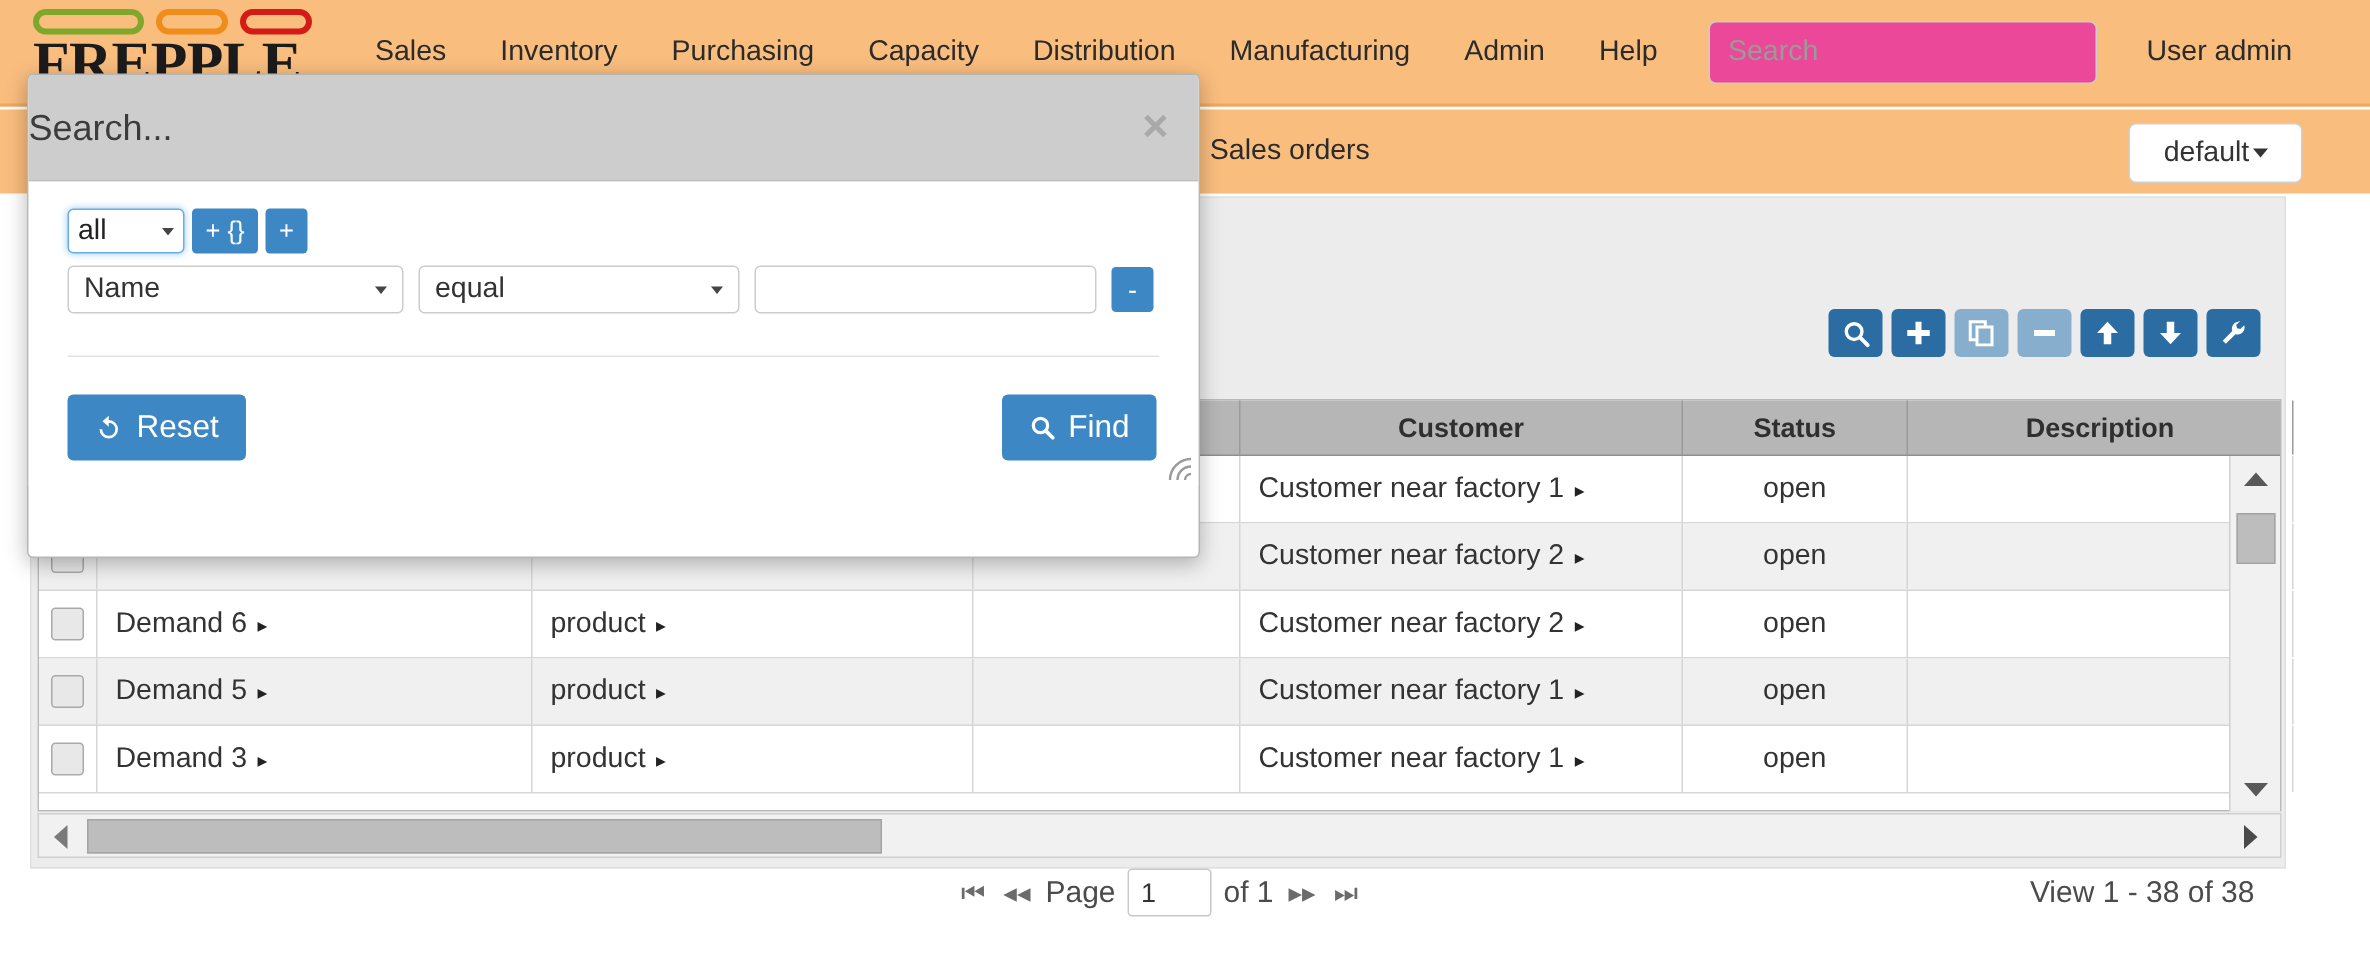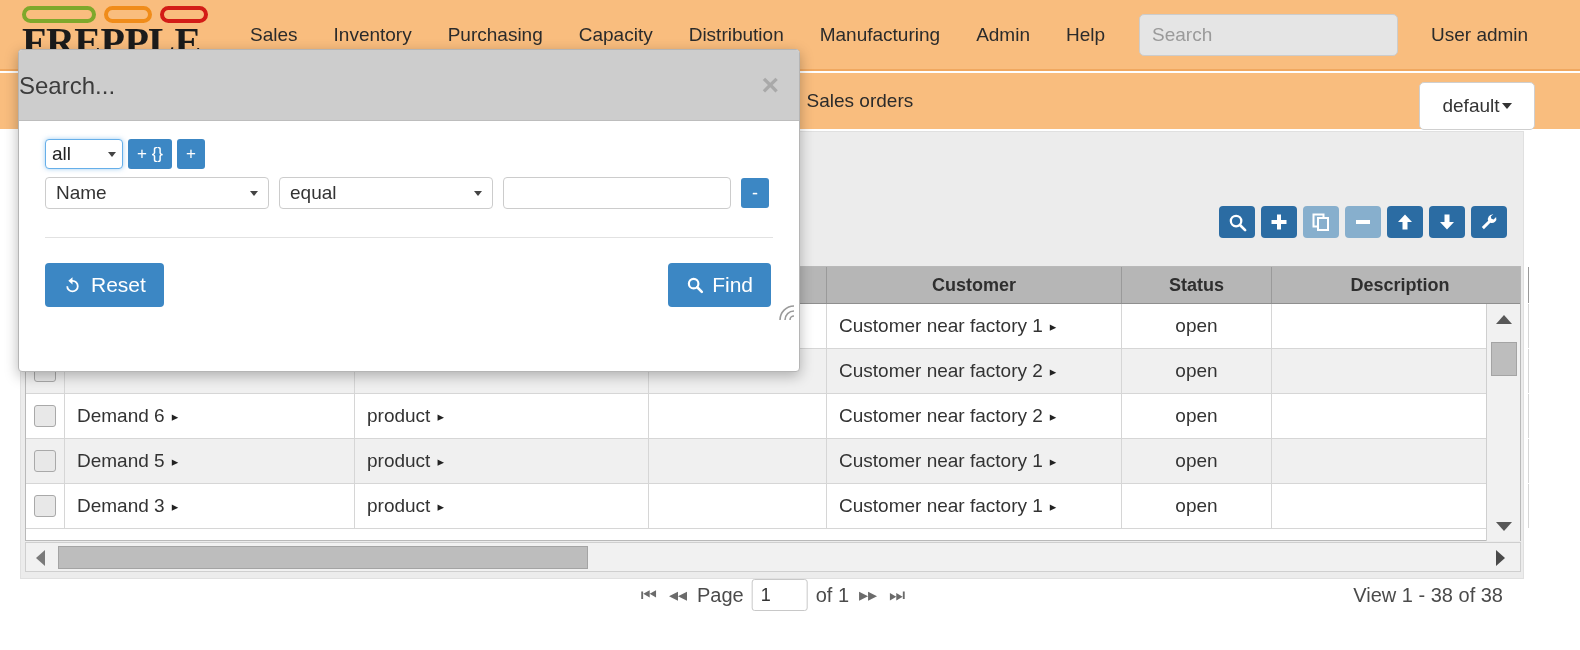--- a/index.html
+++ b/index.html
@@ -29,42 +29,42 @@
     font-size: 40px; font-weight: 700; letter-spacing: -0.5px;
     color: #1b1b1b; line-height: 44px;
   }
   .nav-items { position: absolute; left: 232px; top: 0; height: 69px; display: flex; align-items: center; gap: 0; }
   .nav-item {
     font-size: 19px; color: #2b2b2b; padding: 0 18px; line-height: 69px;
     cursor: pointer; white-space: nowrap;
   }
   .nav-search {
     position: absolute; left: 1139px; top: 14px; width: 259px; height: 42px;
-    background: #e5e5e5; border: 1px solid #ccc; border-radius: 5px;
+    background: #ec4899; border: 1px solid #ccc; border-radius: 5px;
     font-size: 19px; color: #333; padding: 0 12px; font-family: "Liberation Sans", sans-serif;
   }
   .nav-search::placeholder { color: #9a9a9a; }
   .nav-user {
     position: absolute; left: 1431px; top: 0; line-height: 69px;
     font-size: 19px; color: #2b2b2b; white-space: nowrap; cursor: pointer;
   }
 
   
   .crumbbar {
     position: absolute; left: 0; top: 73px; width: 1580px; height: 56px;
     background: #f9bd7e;
   }
   .crumbs {
     position: absolute; left: 560px; top: 0; line-height: 56px;
     font-size: 19px; color: #2b2b2b; white-space: nowrap;
   }
   .crumbs .sep { color: #2b2b2b; padding: 0 7px; font-size: 15px; }
   .crumb-link { cursor: pointer; }
   .default-btn {
-    position: absolute; right: 45px; top: 9px; height: 48px; min-width: 116px;
+    position: absolute; right: 45px; top: 9px; height: 40px; min-width: 116px;
     background: #fff; border: 1px solid #cfcfcf; border-radius: 5px;
     font-size: 19px; color: #333; display: flex; align-items: center;
     justify-content: center; gap: 2px; cursor: pointer; padding: 0 14px;
   }
   .caret-d { width: 0; height: 0; border-left: 5px solid transparent; border-right: 5px solid transparent; border-top: 6px solid #333; }
 
   
   .content {
     position: absolute; left: 20px; top: 131px; width: 1504px; height: 448px;
     background: #ececec; border: 1px solid #e0e0e0;

